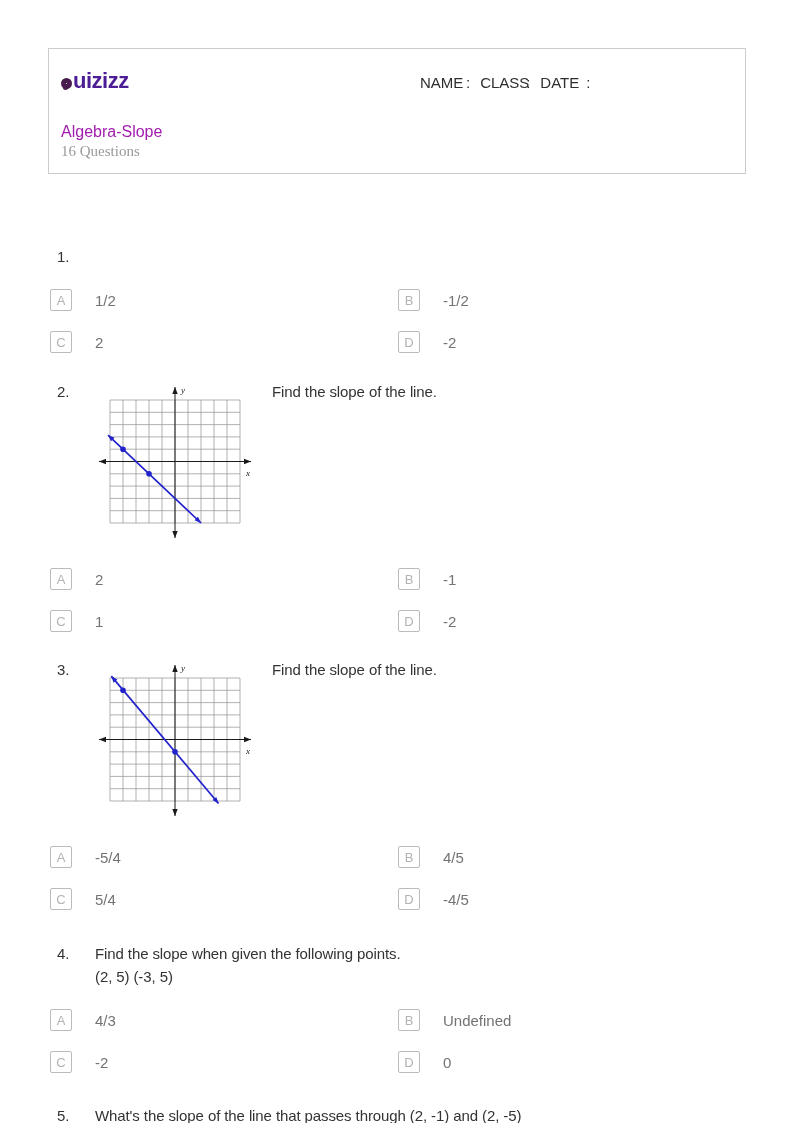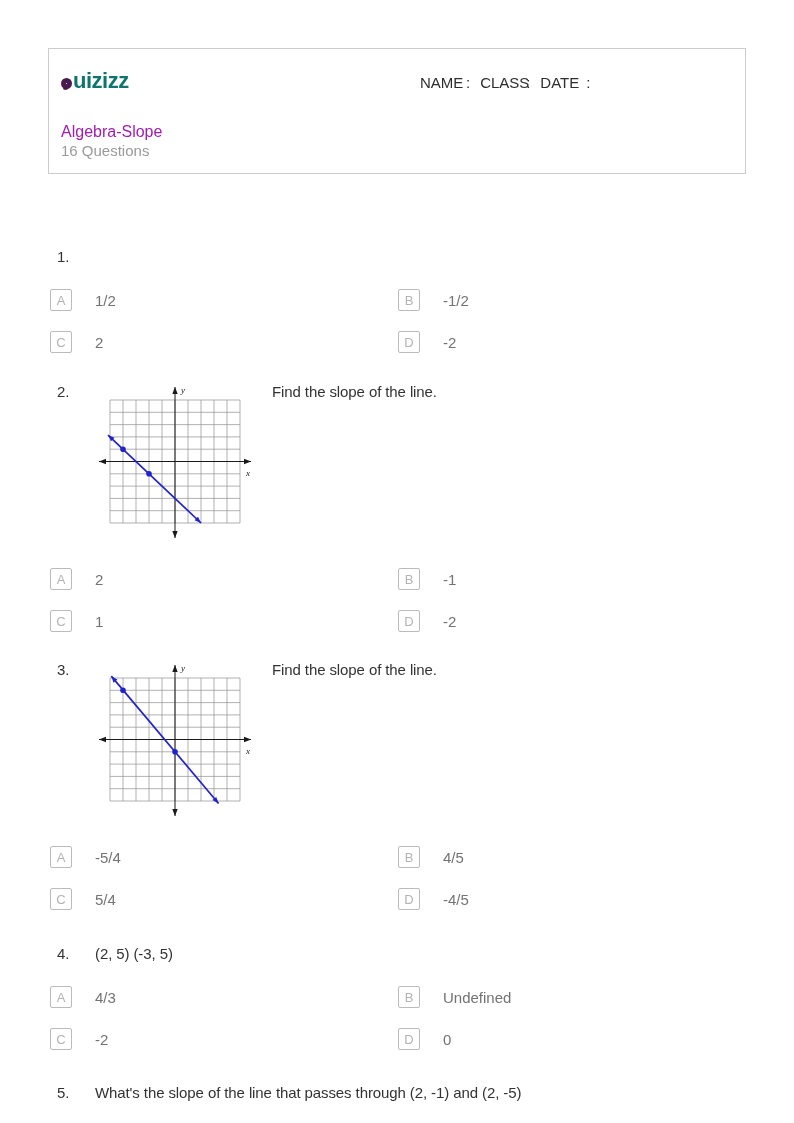--- a/index.html
+++ b/index.html
@@ -44,26 +44,26 @@
     position: absolute;
     width: 5px; height: 5px;
     background: #481c4e;
     border-radius: 50%;
     left: -3px; bottom: -6px;
   }
   .logo-rest {
     font-size: 22px;
     font-weight: 700;
     letter-spacing: -0.5px;
-    color: #0f766e;
+    color: #4c1d95;
     line-height: 22px;
     margin-bottom: -3px;
   }
   .header-title { font-size: 16px; color: #a21caf; line-height: 19px; }
-  .header-sub { font-size: 15px; color: #9a9a9a; line-height: 20px; }
+  .header-sub { font-size: 15px; color: #9a9a9a; line-height: 20px; font-family: Liberation Serif, serif; }
 
   .header-right { width: 313px; display: flex; flex-direction: row; }
   .field-row {
     display: flex;
     align-items: flex-end;
     height: 24px;
     margin-top: 8px;
     font-size: 15px;
     color: #2e2e2e;
   }
@@ -292,20 +292,21 @@
         <span class="opt-box">D</span>
         <span class="opt-text">-4/5</span>
       </div>
     </div>
   </div>
 
   <div class="question q4">
     <div class="q-row">
       <div class="q-num">4.</div>
       <div class="q-text">
+        <div>Find the slope when given the following points.</div>
         <div>(2, 5) (-3, 5)</div>
       </div>
     </div>
     <div class="options">
       <div class="option">
         <span class="opt-box">A</span>
         <span class="opt-text">4/3</span>
       </div>
       <div class="option">
         <span class="opt-box">B</span>

